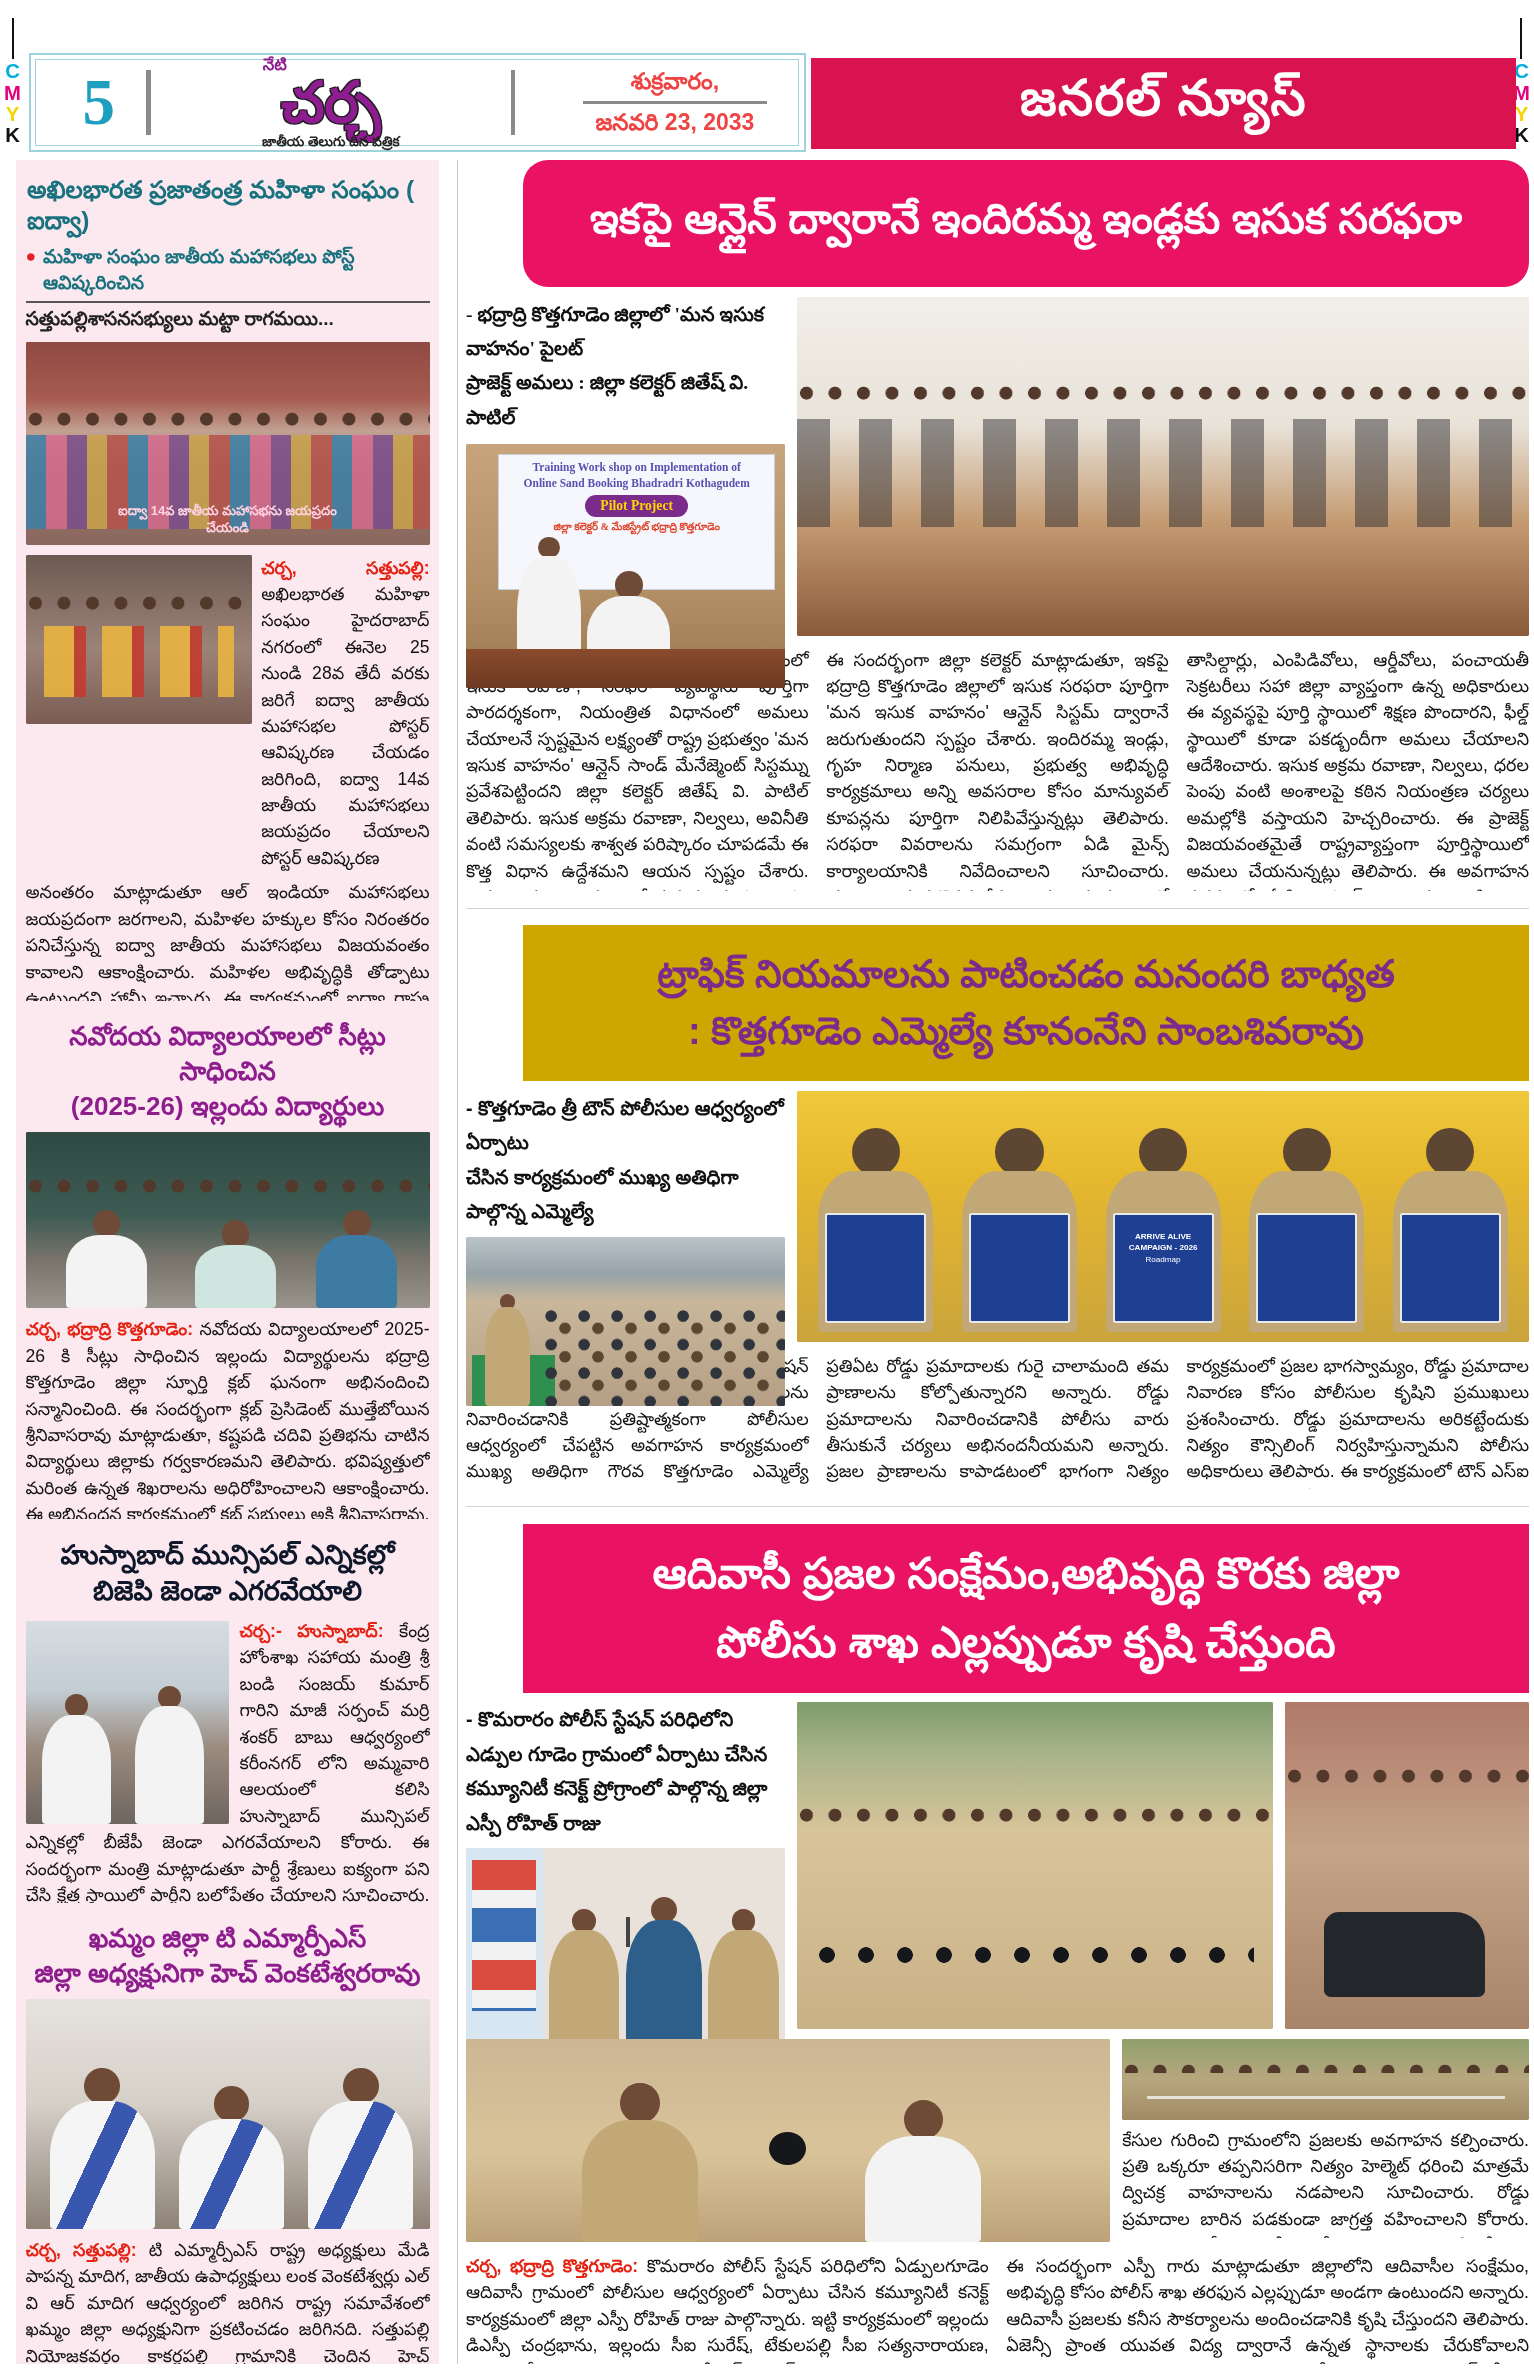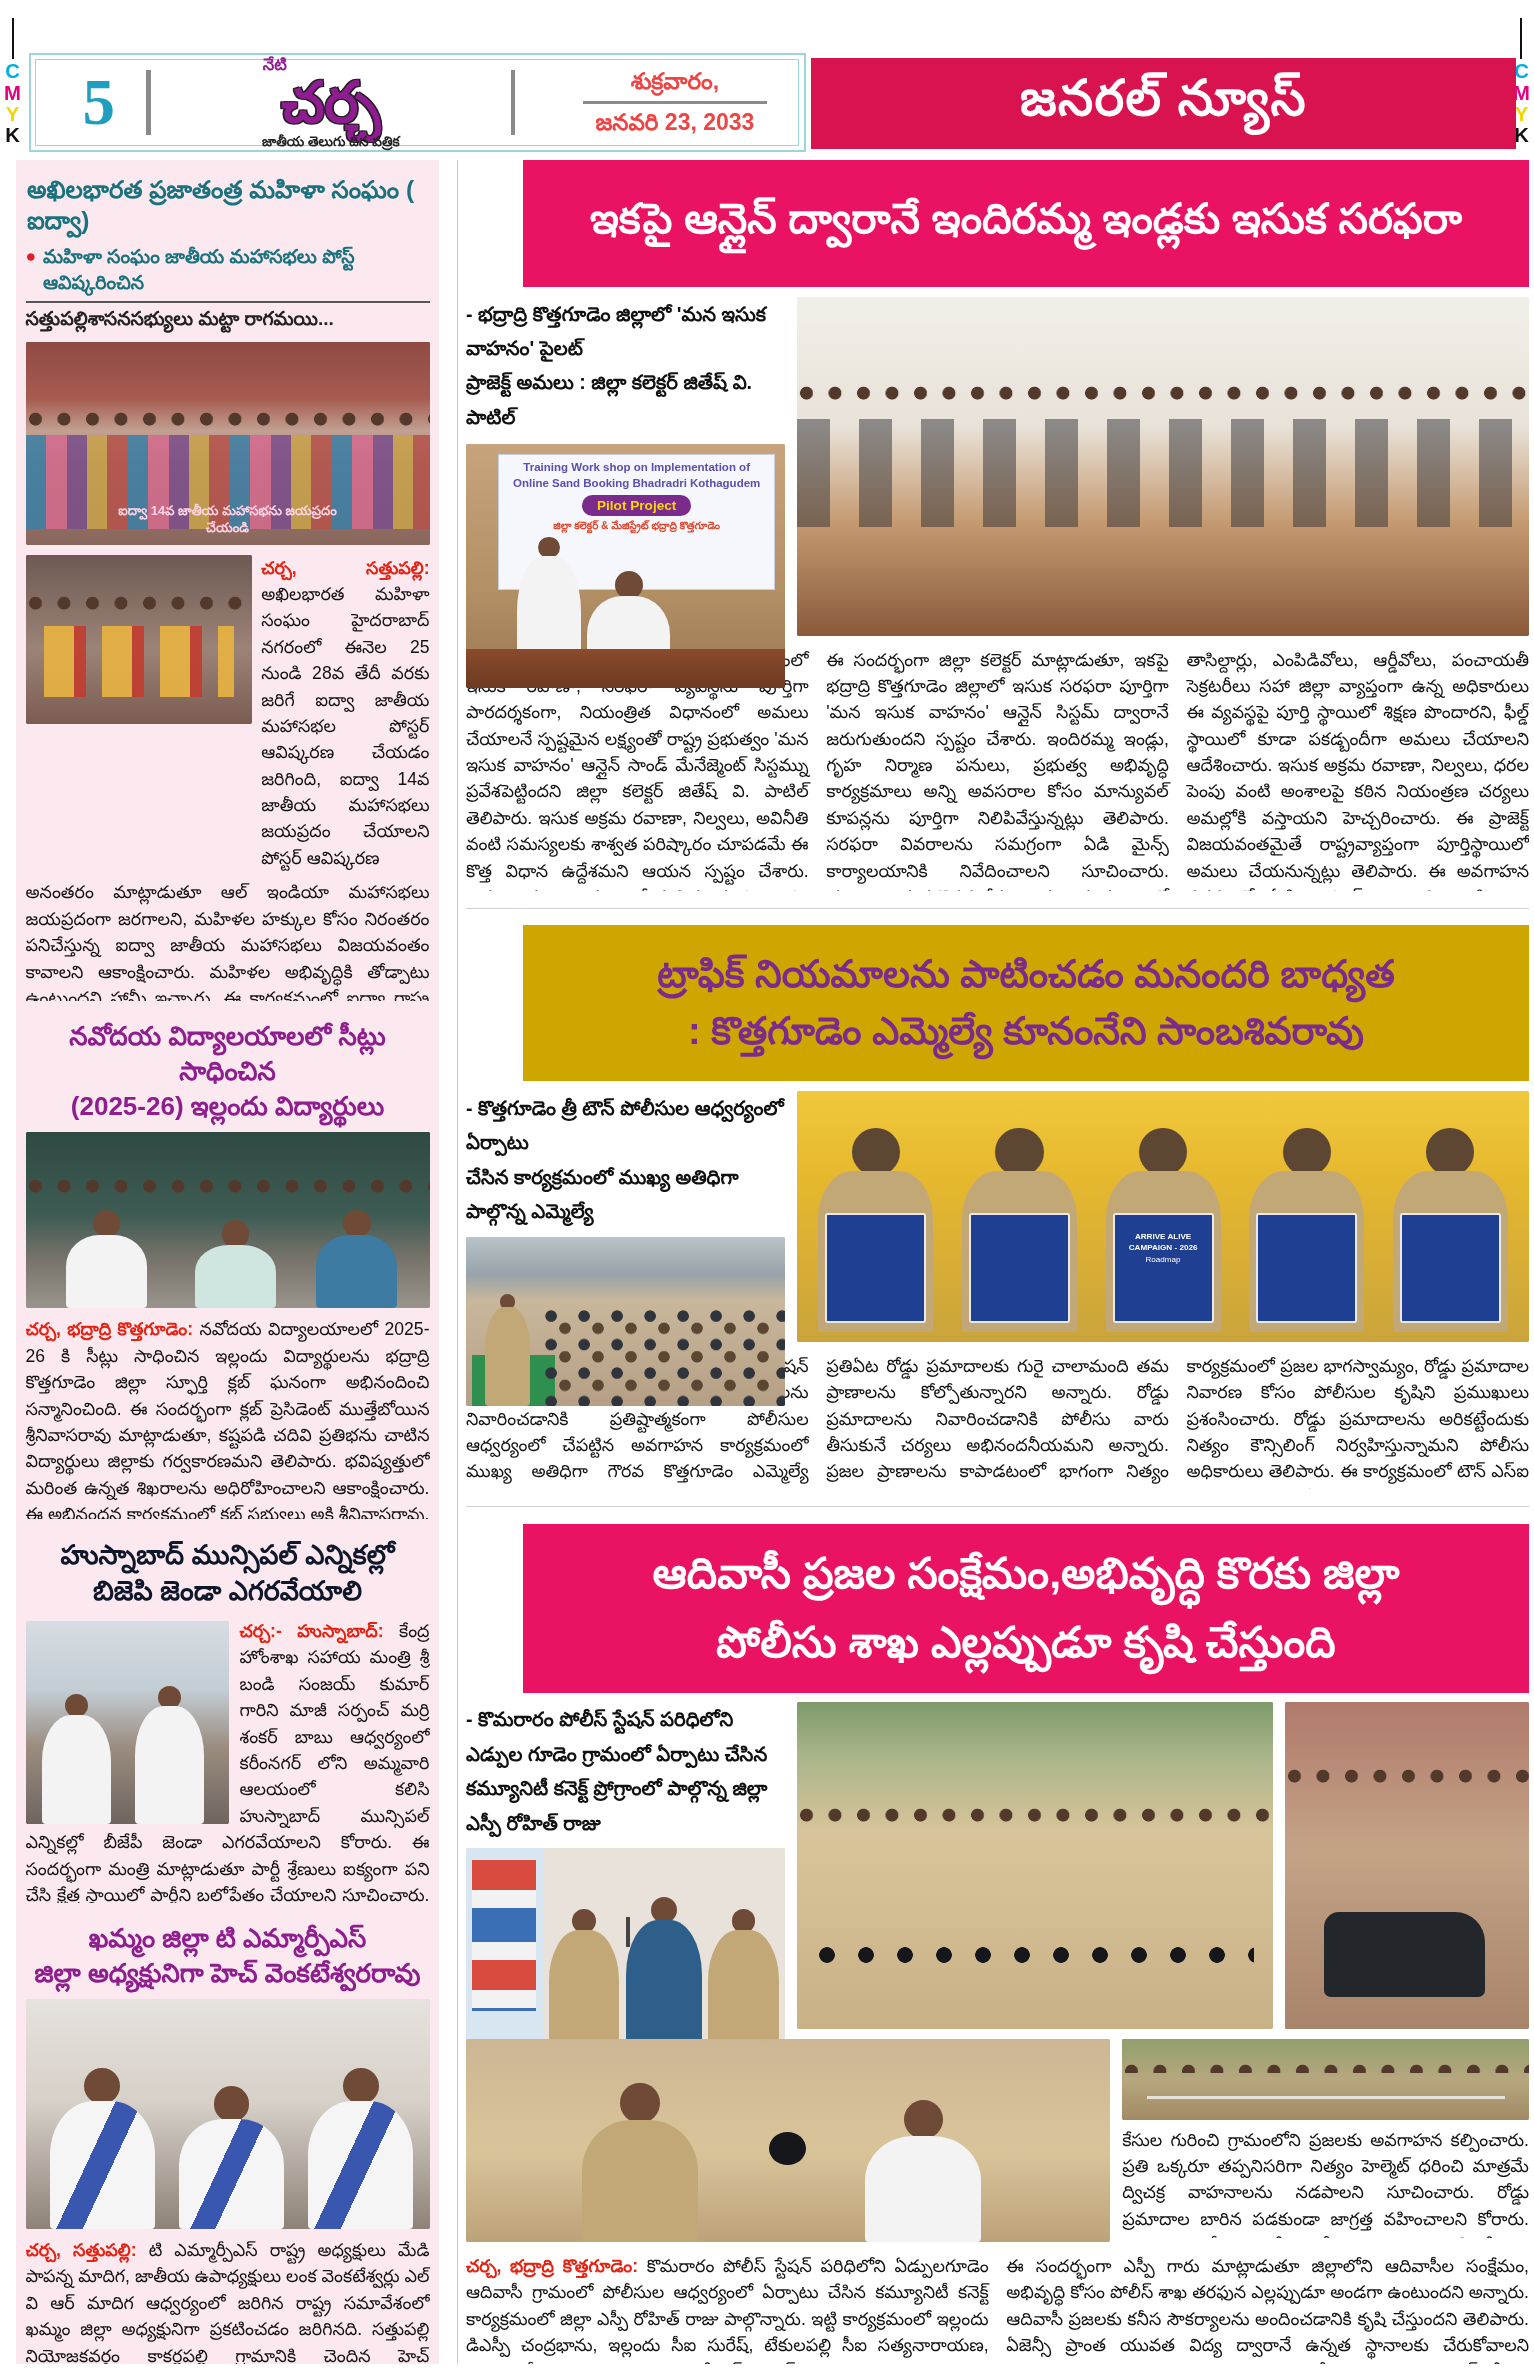--- a/index.html
+++ b/index.html
@@ -53,21 +53,21 @@
     padding-bottom:5.4px;margin-bottom:5.4px;}
   .bullet{color:#e3202a;font-size:17.6px;line-height:1.4;}
   .rail-sub-txt{font-size:19px;font-weight:bold;color:#19727e;line-height:1.35;}
   .rail-deck{font-size:19px;font-weight:bold;color:#222;margin:2.7px 0 8.1px;}
   .rail-head-purple{font-size:26px;font-weight:bold;color:#8e1d8e;text-align:center;line-height:1.35;margin:4.1px 0 8.1px;}
   .rail-head-crimson{font-size:27px;font-weight:bold;color:#0f172a;text-align:center;line-height:1.35;margin:4.1px 0 8.1px;}
 
   
   .bar{box-sizing:border-box;color:#fff;font-weight:bold;display:flex;flex-direction:column;
     align-items:center;justify-content:center;text-align:center;}
-  .bar-pink{background:#ea1262;margin-left:57px;height:127px;font-size:42px;}
+  .bar-pink{background:#ea1262;margin-left:57px;height:127px;font-size:42px;border-radius:25px;}
   .bar-yellow{background:#cfa600;color:#7c2b8c;margin-left:57px;height:156px;font-size:38px;line-height:1.5;}
   .bar-pink2{background:#ea1262;margin-left:57px;height:169px;font-size:43px;line-height:1.6;}
 
   .art-row{display:flex;gap:12.2px;margin-top:9.5px;}
   .colL{width:319px;flex:0 0 319px;}
   .body3{display:flex;gap:17.6px;margin-top:11px;overflow:hidden;}
   .body3 .col{flex:1;}
   .sep{height:0;border-top:1.4px solid #d2d2d2;margin-top:17.6px;}
 
   
@@ -284,21 +284,21 @@
       </div>
     </div>
   </div>
 
   <div class="vrule"></div>
 
   <div class="main">
 
     <div>
       <div class="bar bar-pink">ఇకపై ఆన్లైన్ ద్వారానే ఇందిరమ్మ ఇండ్లకు ఇసుక సరఫరా</div>
-      <div class="art-row" style="height:339px;">
+      <div class="art-row" style="height:339px;font-family:Liberation Serif, serif;">
         <div class="colL">
           <div class="byline">
             <div>- భద్రాద్రి కొత్తగూడెం జిల్లాలో 'మన ఇసుక వాహనం' పైలట్</div>
             <div>ప్రాజెక్ట్ అమలు : జిల్లా కలెక్టర్ జితేష్ వి. పాటిల్</div>
           </div>
           <div class="ph ph-workshop" style="height:244px;margin-top:9.5px;">
             <div class="banner">
               <div class="banner-l1">Training Work shop on Implementation of</div>
               <div class="banner-l1">Online Sand Booking  Bhadradri Kothagudem</div>
               <div class="banner-badge">Pilot Project</div>

